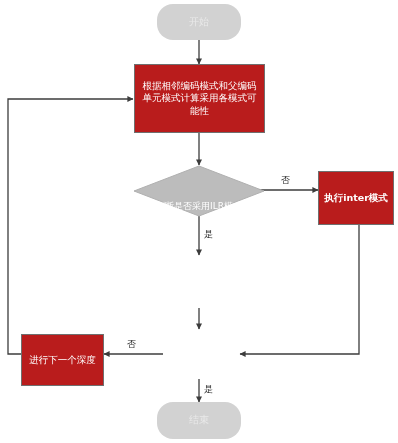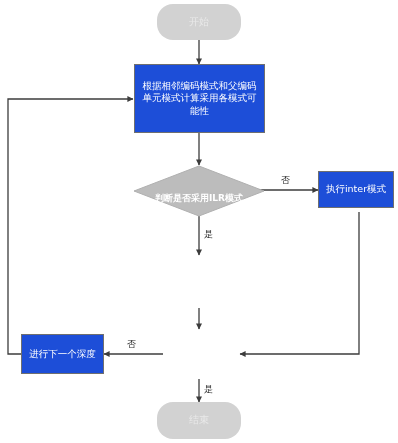--- a/index.html
+++ b/index.html
@@ -2,26 +2,26 @@
 <html><head>
 <meta charset="utf-8">
 <style>
   html,body{margin:0;padding:0;background:#ffffff;}
   body{width:398px;height:443px;position:relative;overflow:hidden;
        font-family:"DejaVu Sans","Liberation Sans",sans-serif;}
   #canvas{position:absolute;left:0;top:0;width:398px;height:443px;}
   .node{position:absolute;box-sizing:border-box;display:flex;align-items:center;
         justify-content:center;text-align:center;line-height:1.28;z-index:3;}
   .terminator{background:#d2d2d2;border-radius:16px;color:#e9e9e9;font-size:10px;}
-  .process{background:#1d4ed8;border:1px solid #6f6f6f;color:#ffffff;font-size:9.5px;padding:2px 4px;}
+  .process{background:#b91c1c;border:1px solid #6f6f6f;color:#ffffff;font-size:9.5px;padding:2px 4px;}
   .decision-wrap{position:absolute;z-index:3;}
   .decision-wrap svg{position:absolute;left:0;top:0;}
-  .decision-label{position:absolute;left:0;top:8px;width:100%;height:100%;
+  .decision-label{position:absolute;left:0;top:16px;width:100%;height:100%;
       display:flex;align-items:center;justify-content:center;color:#ffffff;font-size:9px;
-      text-align:center;line-height:1.25;font-weight:bold;}
+      text-align:center;line-height:1.25;}
   .edge-label{position:absolute;color:#2a2a2a;font-size:9px;z-index:4;
       background:transparent;line-height:1;}
   svg#wires{position:absolute;left:0;top:0;width:398px;height:443px;z-index:1;}
 </style>
 </head>
 <body>
 
 <div id="canvas">
 
   <svg id="wires" viewBox="0 0 398 443" xmlns="http://www.w3.org/2000/svg">
@@ -60,27 +60,27 @@
     <span>根据相邻编码模式和父编码单元模式计算采用各模式可能性</span>
   </div>
 
   <div class="decision-wrap" style="left:133px;top:165px;width:132px;height:52px;">
     <svg width="132" height="52" viewBox="0 0 132 52" xmlns="http://www.w3.org/2000/svg">
       <polygon points="66,1 131,26 66,51 1,26" fill="#bcbcbc" stroke="#b0b0b0" stroke-width="1"></polygon>
     </svg>
     <div class="decision-label">判断是否采用ILR模式</div>
   </div>
 
-  <div class="node process" style="left:318px;top:171px;width:76px;height:37px;">
+  <div class="node process" style="left:318px;top:171px;width:76px;height:54px;font-weight:bold;">
     <span>执行inter模式</span>
   </div>
 
 
 
-  <div class="node process" style="left:21px;top:334px;width:83px;height:40px;">
+  <div class="node process" style="left:21px;top:334px;width:83px;height:52px;">
     <span>进行下一个深度</span>
   </div>
 
   <div class="node terminator" style="left:157px;top:402px;width:84px;height:37px;">
     <span>结束</span>
   </div>
 
   <div class="edge-label" style="left:281px;top:176px;">否</div>
   <div class="edge-label" style="left:204px;top:230px;">是</div>
   <div class="edge-label" style="left:127px;top:340px;">否</div>

